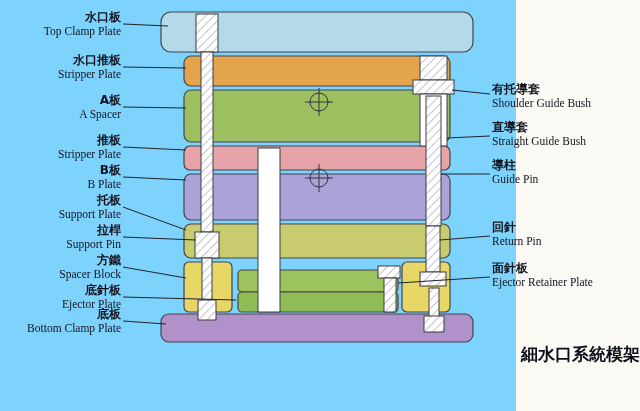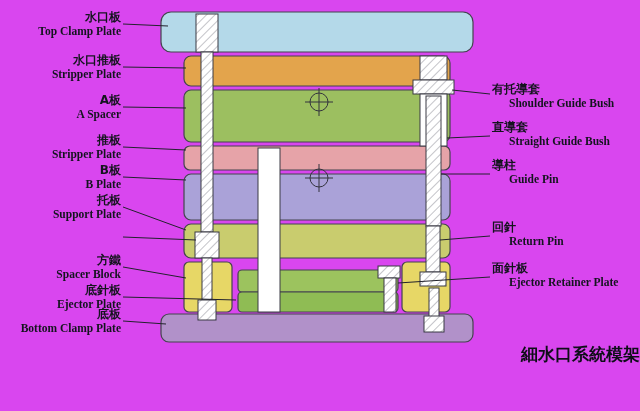--- a/index.html
+++ b/index.html
@@ -1,22 +1,22 @@
 <!DOCTYPE html>
 <html><head>
 <meta charset="utf-8">
 <style>
   * { margin:0; padding:0; box-sizing:border-box; }
   html,body { width:640px; height:411px; }
   body { font-family:"Liberation Serif", serif; background:#faf9f3; overflow:hidden; }
-  .canvas { position:relative; width:640px; height:411px; background:#d946ef; }
+  .canvas { position:relative; width:516px; height:411px; background:#7dd3fc; }
   svg.diagram { position:absolute; top:0; left:0; }
   .label { position:absolute; color:#14141e; line-height:14px; }
   .label .zh { display:block; font-size:12px; font-weight:bold; font-family:"DejaVu Sans", sans-serif; }
-  .label .en { display:block; font-size:11.5px; font-weight:bold; font-family:"Liberation Serif", serif; white-space:nowrap;padding-left:17px; }
+  .label .en { display:block; font-size:11.5px; font-weight:normal; font-family:"Liberation Serif", serif; white-space:nowrap; }
   .label.left  { left:0; width:121px; text-align:right; }
   .label.right { left:492px; width:148px; text-align:left; }
   .title-zh { position:absolute; top:343px; left:0; width:640px; text-align:right;
               font-size:17px; font-weight:bold; font-family:"DejaVu Sans", sans-serif; color:#0e0e18; }
   .title-en { position:absolute; top:364px; left:0; width:640px; text-align:center;
               font-size:23px; font-weight:900; letter-spacing:0.5px;
               font-family:"Liberation Sans", sans-serif; color:#0c0c16; }
 </style>
 </head>
 <body>
@@ -114,20 +114,24 @@
     <span class="en">Stripper Plate</span>
   </div>
   <div class="label left" style="top:163px">
     <span class="zh">B板</span>
     <span class="en">B Plate</span>
   </div>
   <div class="label left" style="top:193px">
     <span class="zh">托板</span>
     <span class="en">Support Plate</span>
   </div>
+  <div class="label left" style="top:223px">
+    <span class="zh">拉桿</span>
+    <span class="en">Support Pin</span>
+  </div>
   <div class="label left" style="top:283px">
     <span class="zh">底針板</span>
     <span class="en">Ejector Plate</span>
   </div>
   <div class="label left" style="top:253px">
     <span class="zh">方鐵</span>
     <span class="en">Spacer Block</span>
   </div>
   <div class="label left" style="top:307px">
     <span class="zh">底板</span>

